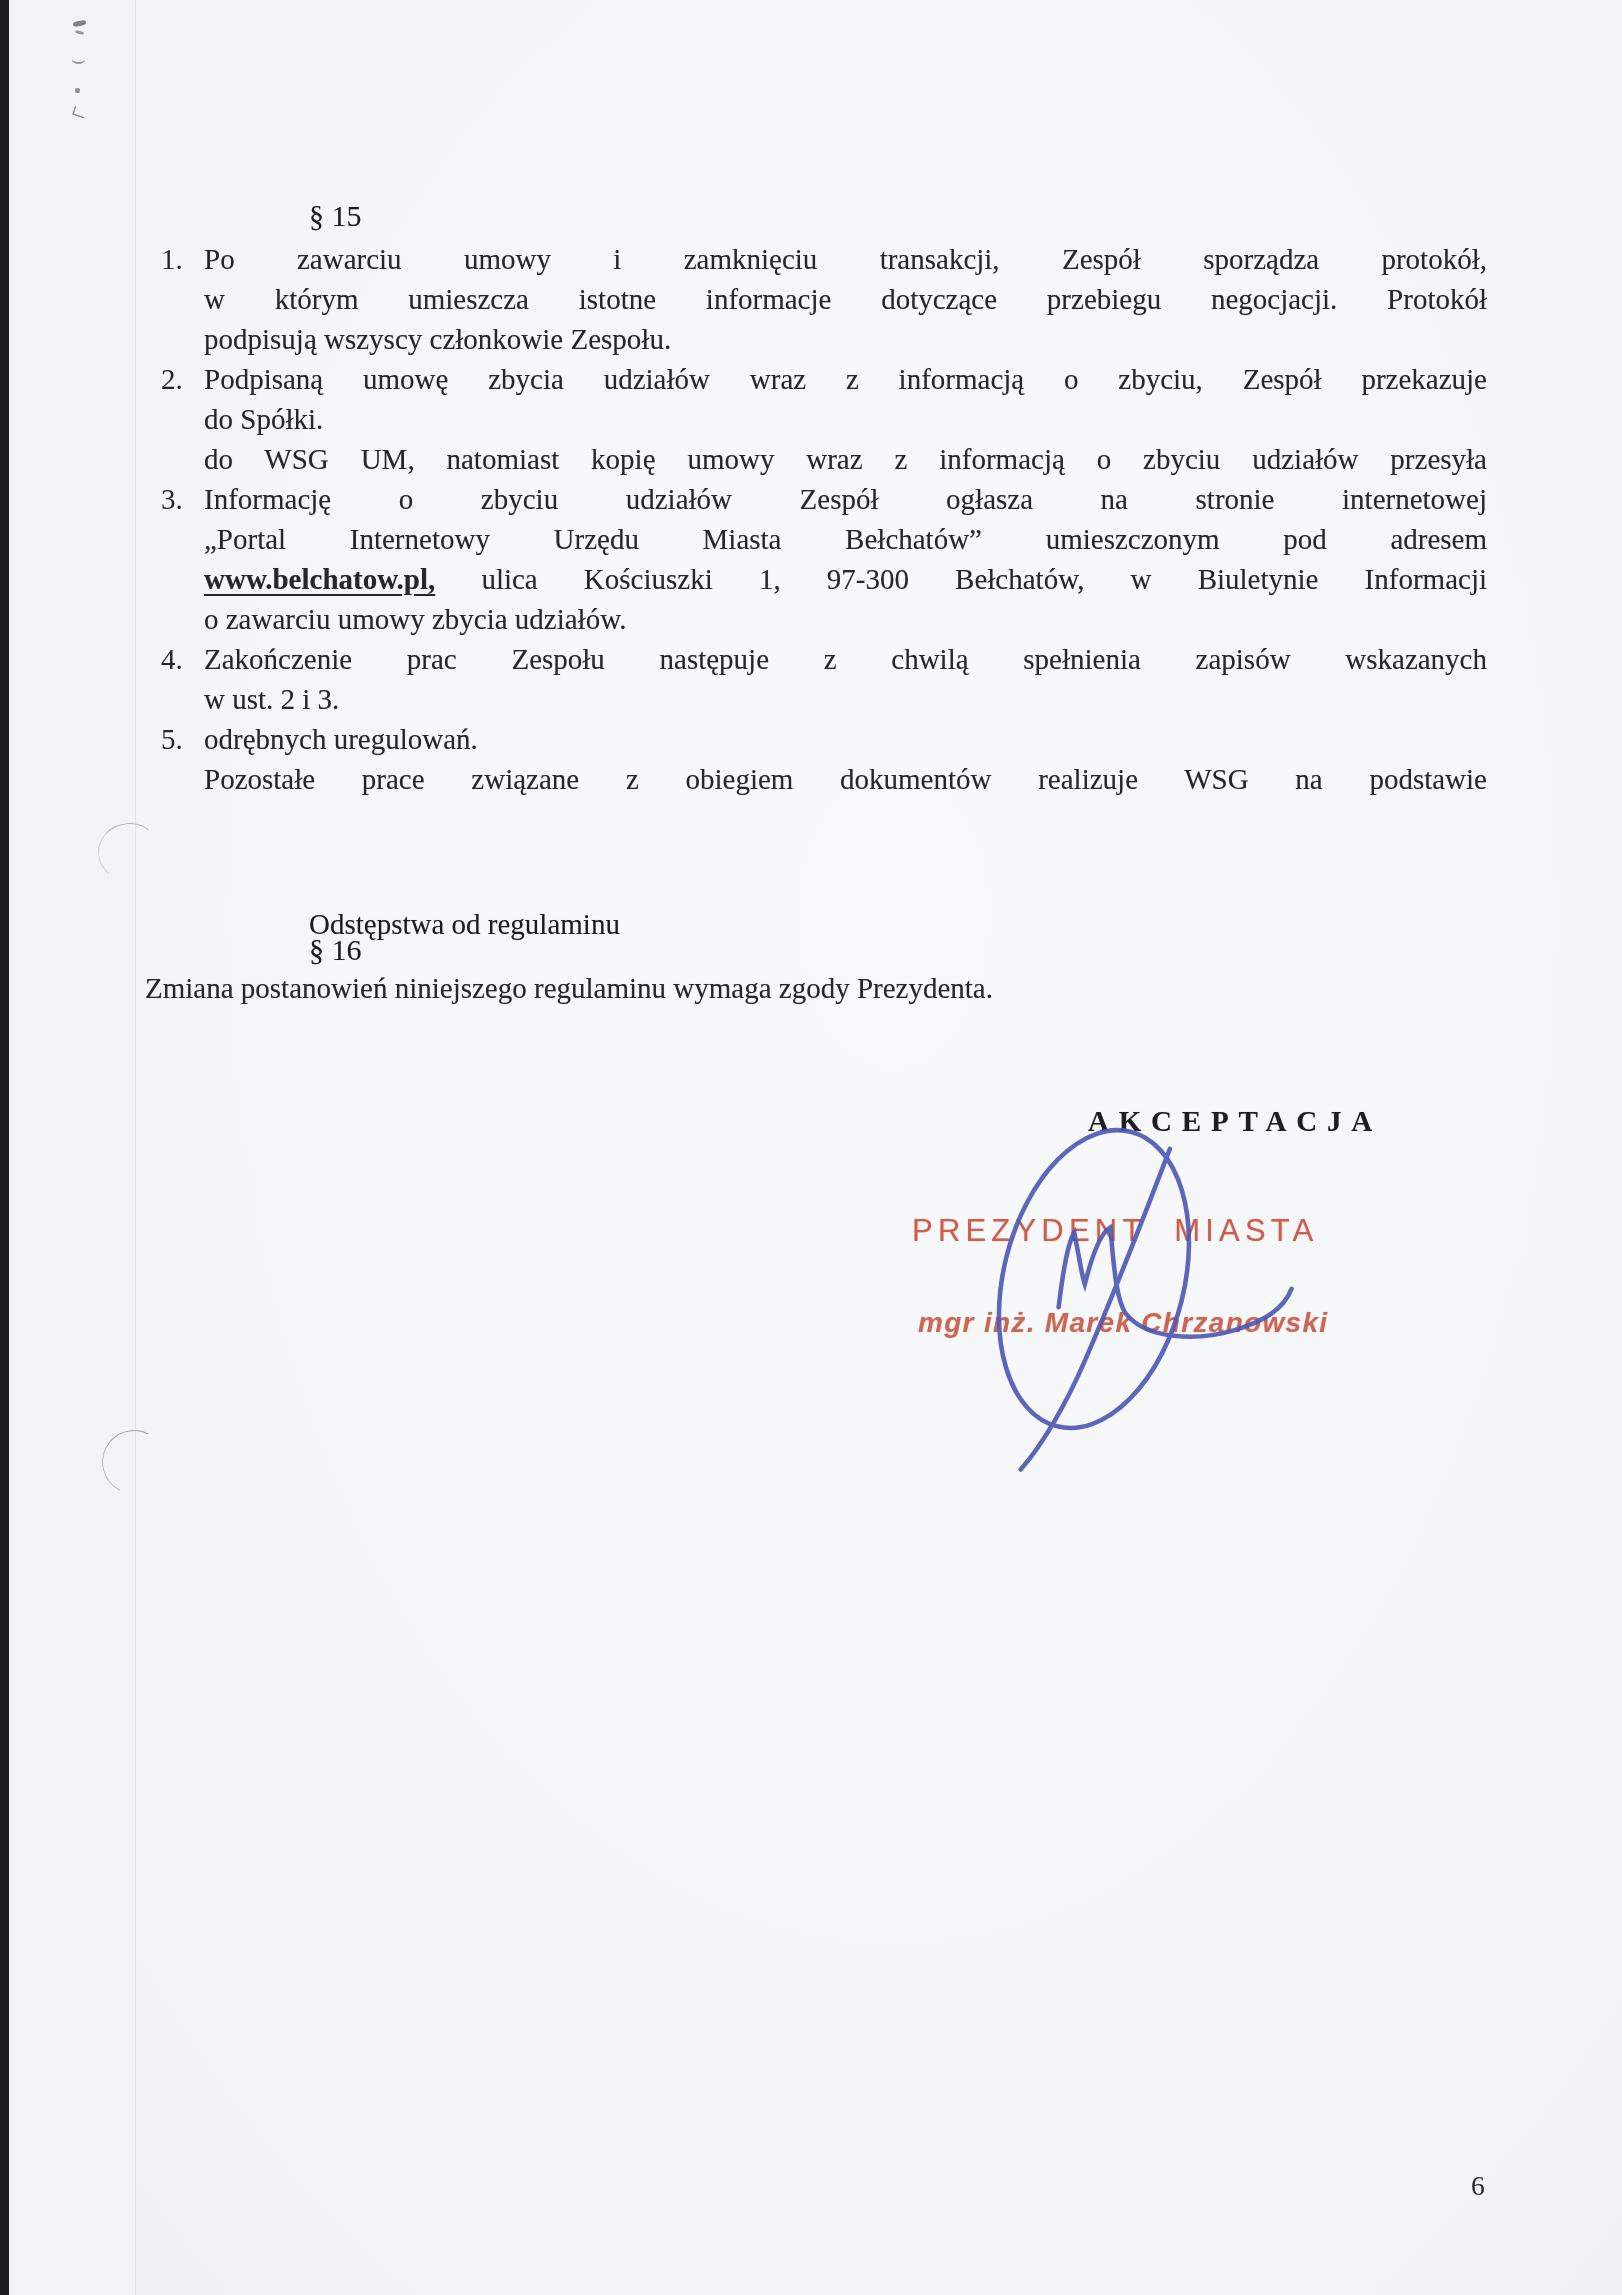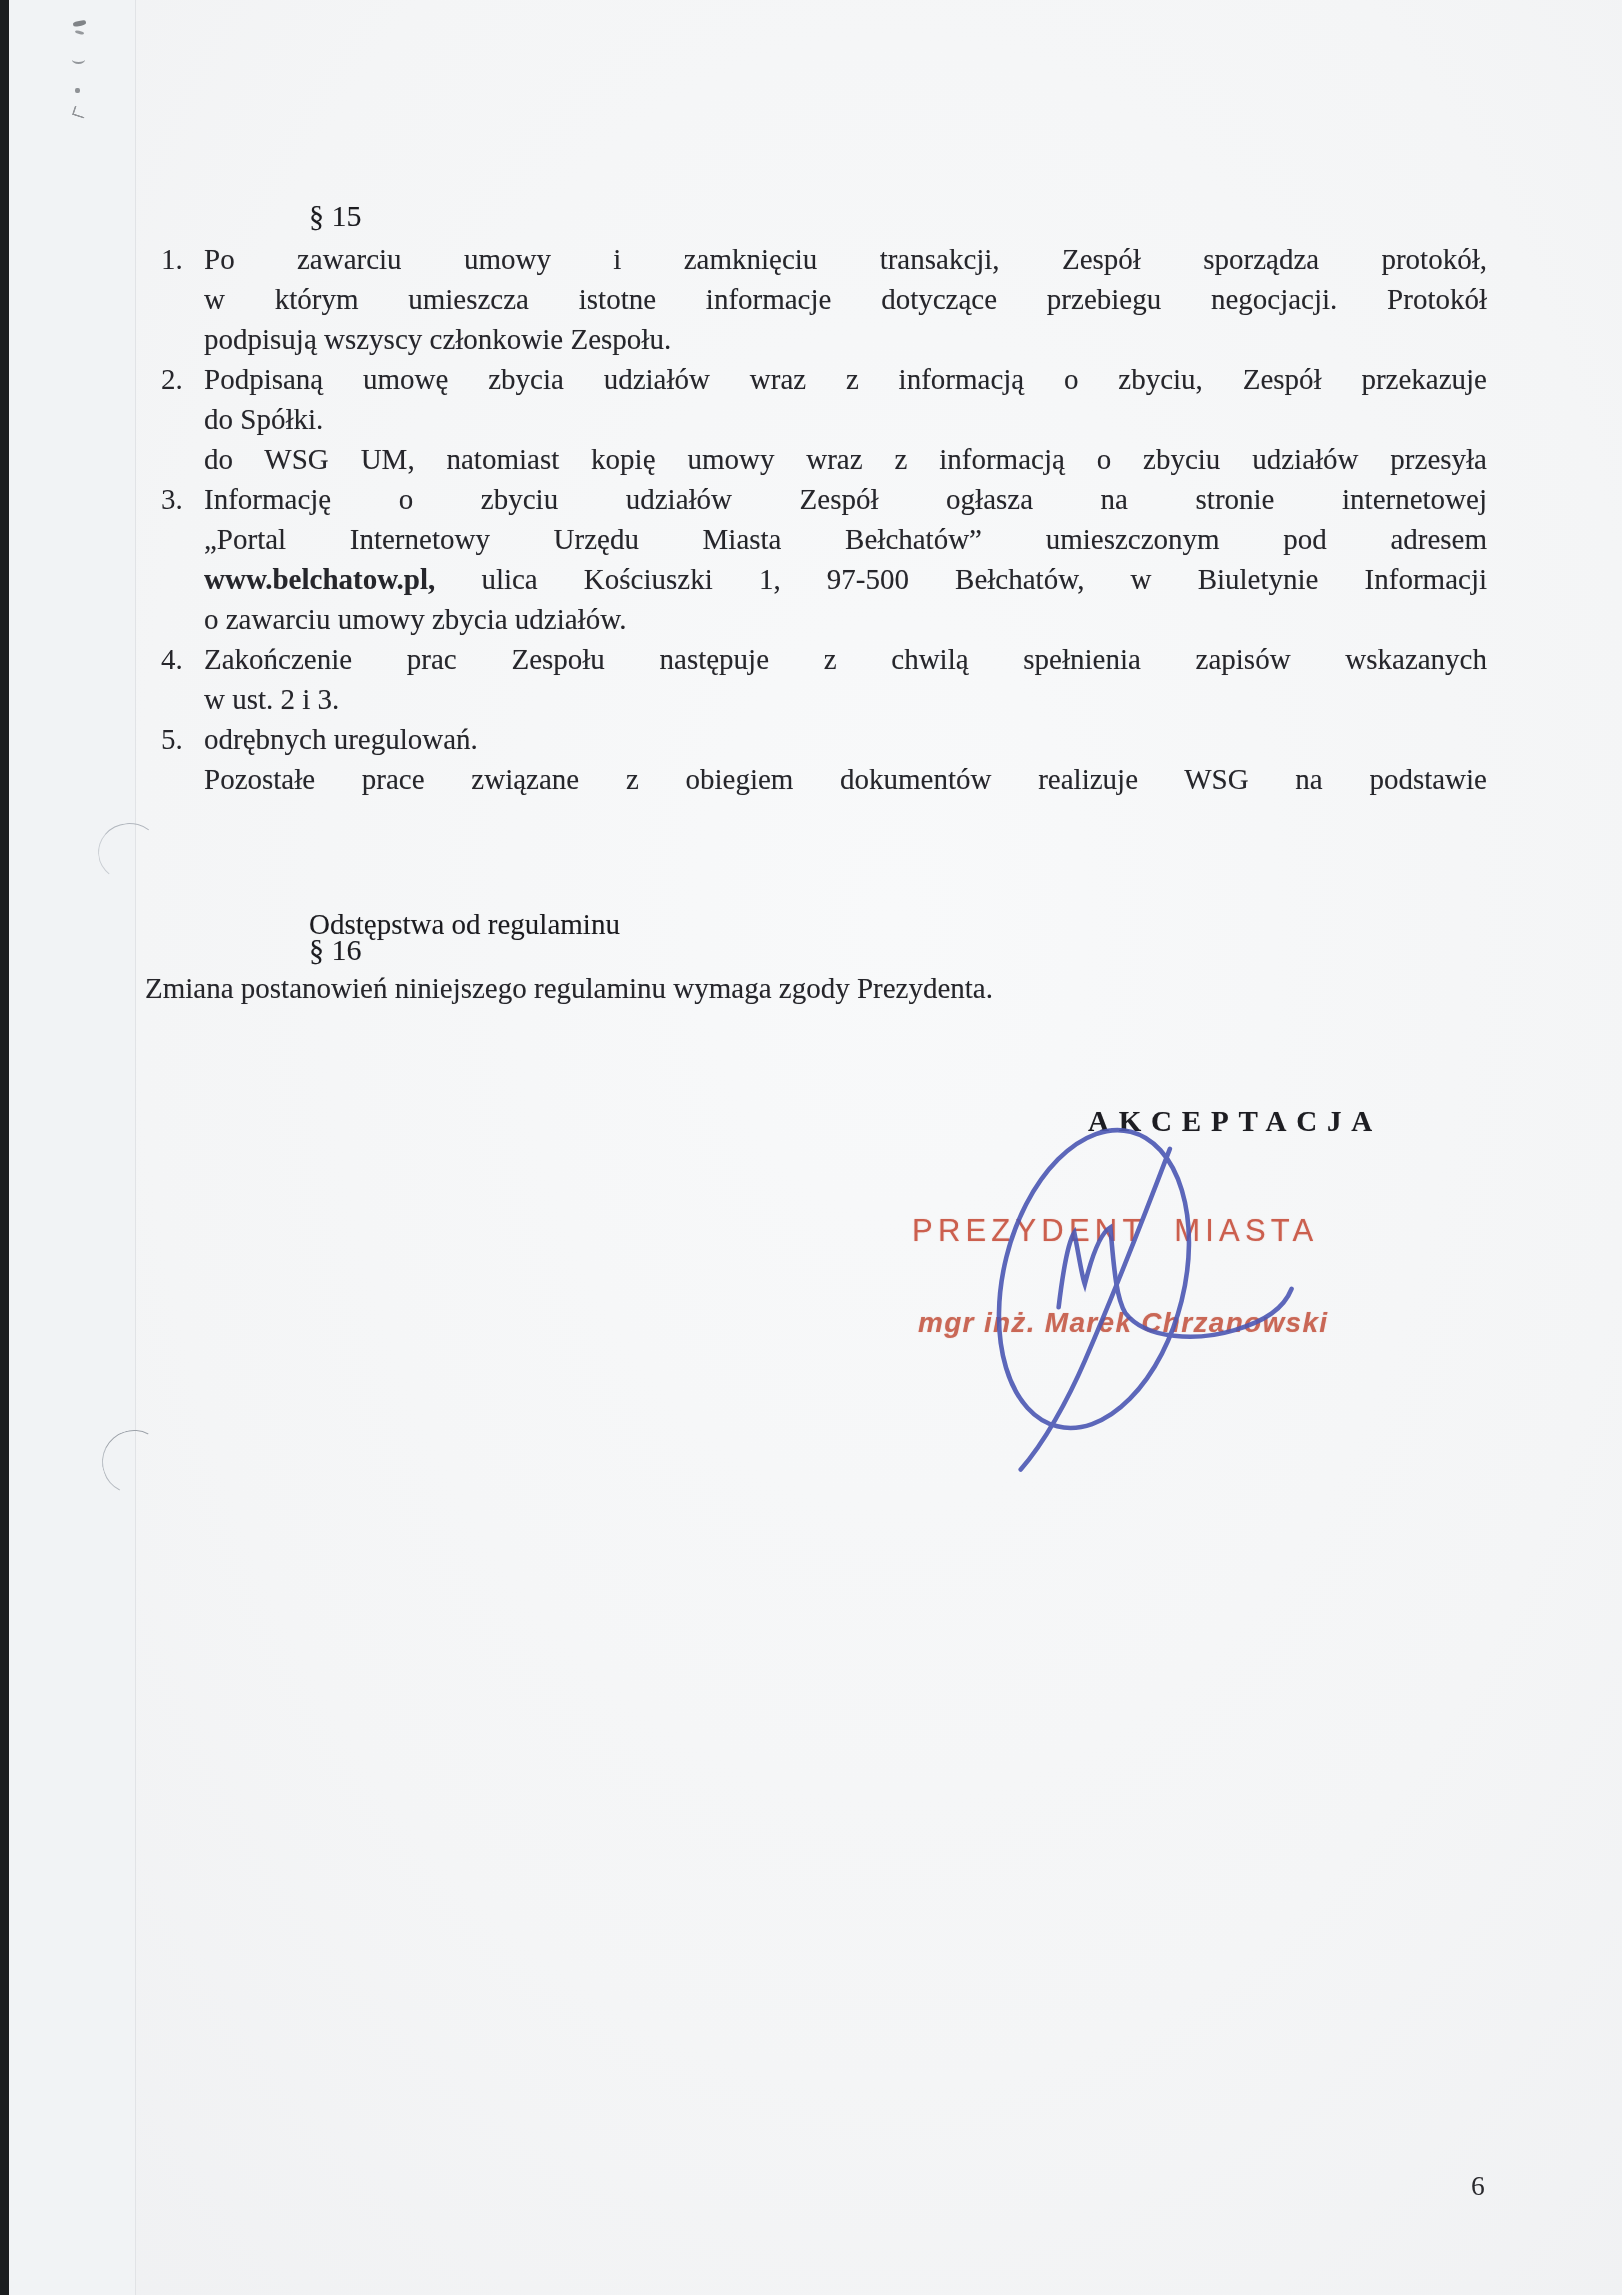--- a/index.html
+++ b/index.html
@@ -36,21 +36,21 @@
   .h-dev{top:908px;font-size:29px;}
   .h16{top:933px;}
   .list{position:absolute;left:204px;top:239px;width:1283px;font-size:29px;}
   .item{position:relative;}
   .num{position:absolute;left:-43px;top:0;line-height:40px;}
   .tline{
     line-height:40px;height:40px;white-space:nowrap;
     text-shadow:0 0 0.7px rgba(25,25,35,.28);
   }
   .stretch{white-space:normal;text-align:justify;text-align-last:justify;}
-  .url{font-weight:bold;text-decoration-thickness:2px;text-underline-offset:4.6px;}
+  .url{font-weight:bold;text-decoration:underline;text-decoration-thickness:2px;text-underline-offset:4.6px;}
   .par16{
     position:absolute;left:145px;top:968px;width:1348px;
     font-size:29px;line-height:40px;
     text-shadow:0 0 0.7px rgba(25,25,35,.28);
   }
   .akcept{
     position:absolute;left:1088px;top:1105px;
     font-size:29px;font-weight:bold;letter-spacing:9.8px;color:#1d1d22;
     text-shadow:0 0 0.7px rgba(25,25,35,.35);
   }
@@ -106,21 +106,21 @@
       <div class="tline">do Spółki.</div>
       <div class="tline stretch">do WSG UM, natomiast kopię umowy wraz z informacją o zbyciu udziałów przesyła</div>
     </div>
 
     <div class="item">
       <span class="num">3.</span>
       <div class="tline stretch">Informację o zbyciu udziałów Zespół ogłasza na stronie internetowej</div>
       <div class="tline stretch">„Portal Internetowy Urzędu Miasta Bełchatów” umieszczonym pod adresem</div>
       <div class="tline stretch">
         <span class="url">www.belchatow.pl,</span>
-        <span>ulica Kościuszki 1, 97-500 Bełchatów, w Biuletynie Informacji</span>
+        <span>ulica Kościuszki 1, 97-300 Bełchatów, w Biuletynie Informacji</span>
       </div>
       <div class="tline">o zawarciu umowy zbycia udziałów.</div>
     </div>
 
     <div class="item">
       <span class="num">4.</span>
       <div class="tline stretch">Zakończenie prac Zespołu następuje z chwilą spełnienia zapisów wskazanych</div>
       <div class="tline">w ust. 2 i 3.</div>
     </div>
 

